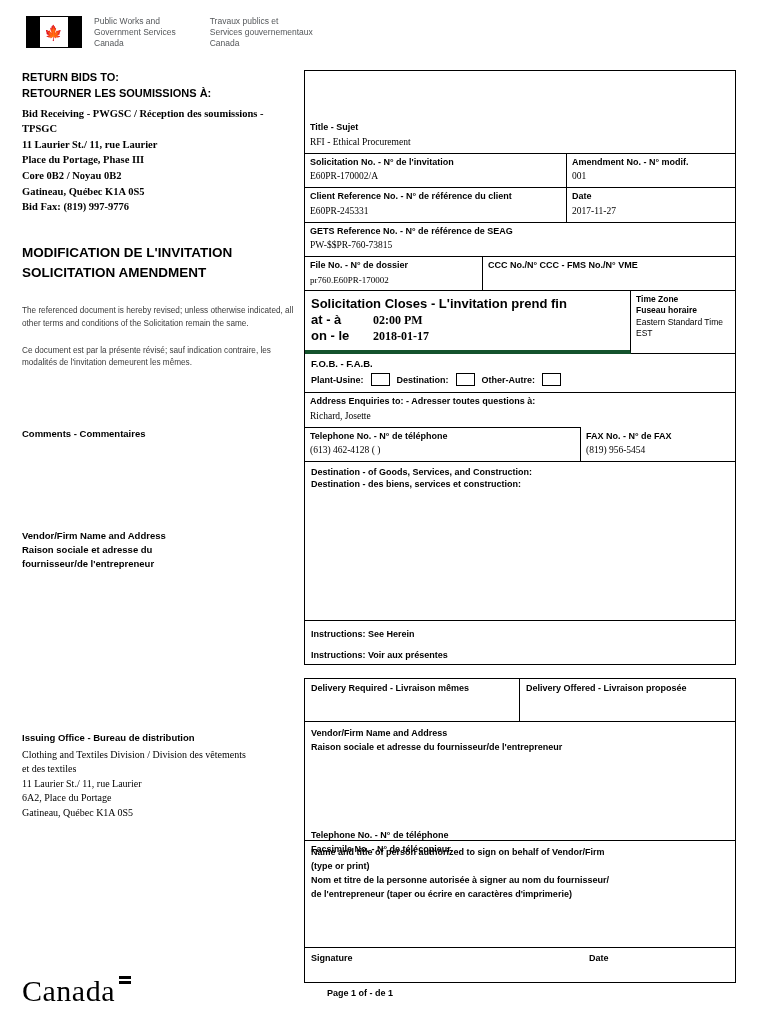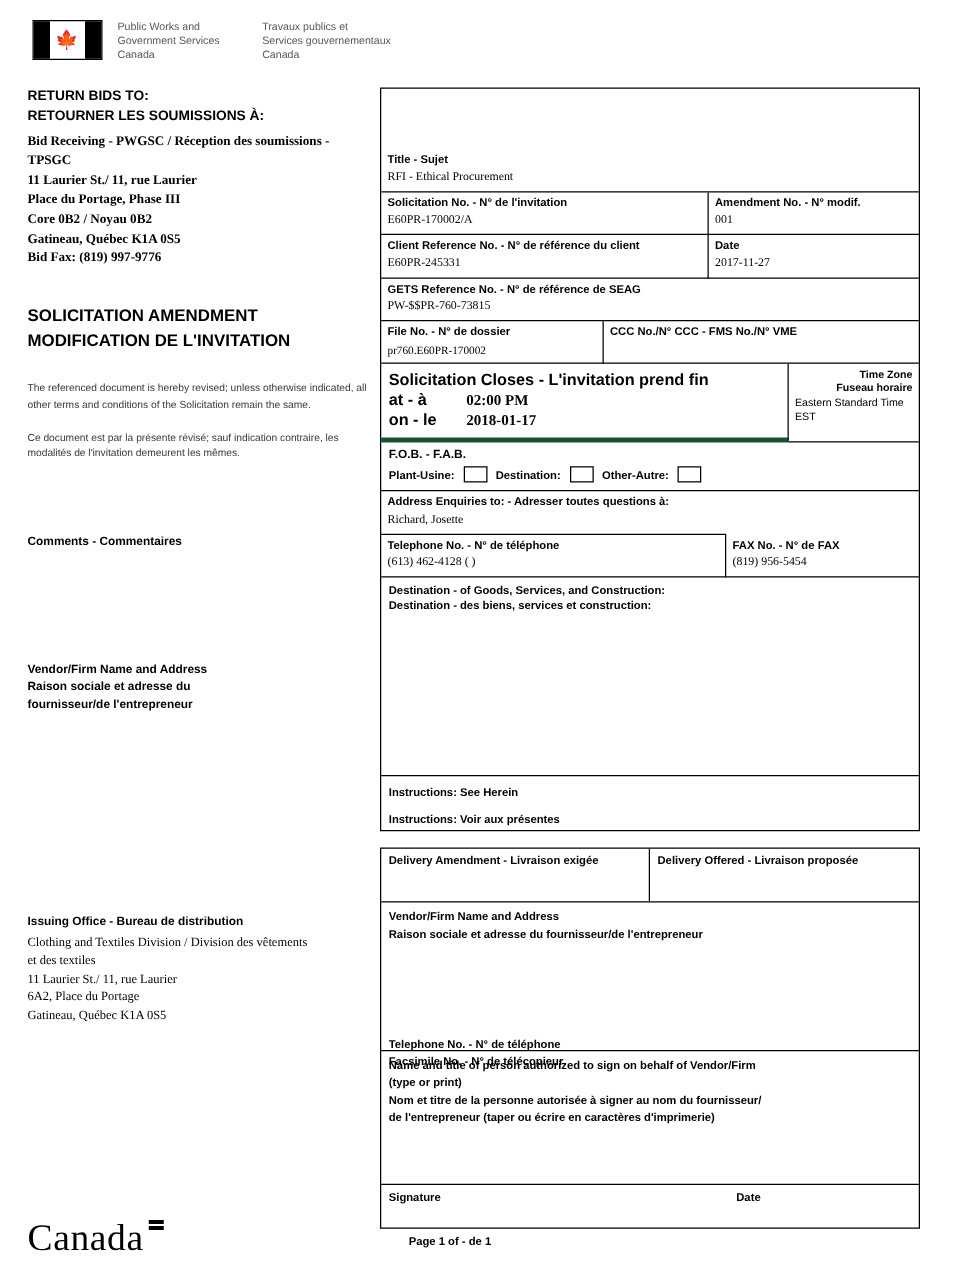--- a/index.html
+++ b/index.html
@@ -192,21 +192,21 @@
     font-size: 12px;
     font-weight: bold;
   }
   .tz {
     width: 104px;
     flex: 0 0 104px;
     border-bottom: 1px solid #000;
     padding: 3px 5px;
     box-sizing: border-box;
   }
-  .tz .lbl { font-size: 8.5px; text-align: right; }
+  .tz .lbl { font-size: 8.5px; }
   .tz .val { font-size: 8.5px; font-family: "Liberation Sans", sans-serif; margin-top: 1px; }
 
   
   .fob {
     border-bottom: 1px solid #000;
     padding: 4px 6px 6px 6px;
   }
   .fob .t { font-size: 9.5px; font-weight: bold; }
   .fob .line {
     display: flex;
@@ -340,22 +340,22 @@
       </div>
       <div class="addr" style="white-space:pre-line;">Bid Receiving - PWGSC / Réception des soumissions -
 TPSGC
 11 Laurier St./ 11, rue Laurier
 Place du Portage, Phase III
 Core 0B2 / Noyau 0B2
 Gatineau, Québec K1A 0S5
 Bid Fax: (819) 997-9776</div>
 
       <div class="solic-head">
+        <div>MODIFICATION DE L'INVITATION</div>
         <div>SOLICITATION AMENDMENT</div>
-        <div>MODIFICATION DE L'INVITATION</div>
       </div>
 
       <div class="note">The referenced document is hereby revised; unless otherwise indicated, all other terms and conditions of the Solicitation remain the same.</div>
       <div class="note second">Ce document est par la présente révisé; sauf indication contraire, les modalités de l'invitation demeurent les mêmes.</div>
 
       <div class="comments">Comments - Commentaires</div>
 
       <div class="vendor-left" style="white-space:pre-line;">Vendor/Firm Name and Address
 Raison sociale et adresse du
 fournisseur/de l'entrepreneur</div>
@@ -476,21 +476,21 @@
 
         <div class="instr">
           <div>Instructions:  See Herein</div>
           <div class="l2">Instructions:  Voir aux présentes</div>
         </div>
       </div>
 
       <div class="box delivery-block">
         <div class="dl-row">
           <div class="dl-cell first">
-            <span>Delivery Amendment - Livraison exigée</span>
+            <span>Delivery Required - Livraison mêmes</span>
           </div>
           <div class="dl-cell second">
             <span>Delivery Offered - Livraison proposée</span>
           </div>
         </div>
 
         <div class="sect tall">
           <div style="white-space:pre-line;">Vendor/Firm Name and Address
 Raison sociale et adresse du fournisseur/de l'entrepreneur</div>
           <div style="margin-top:74px;">Telephone No. - N° de téléphone</div>

